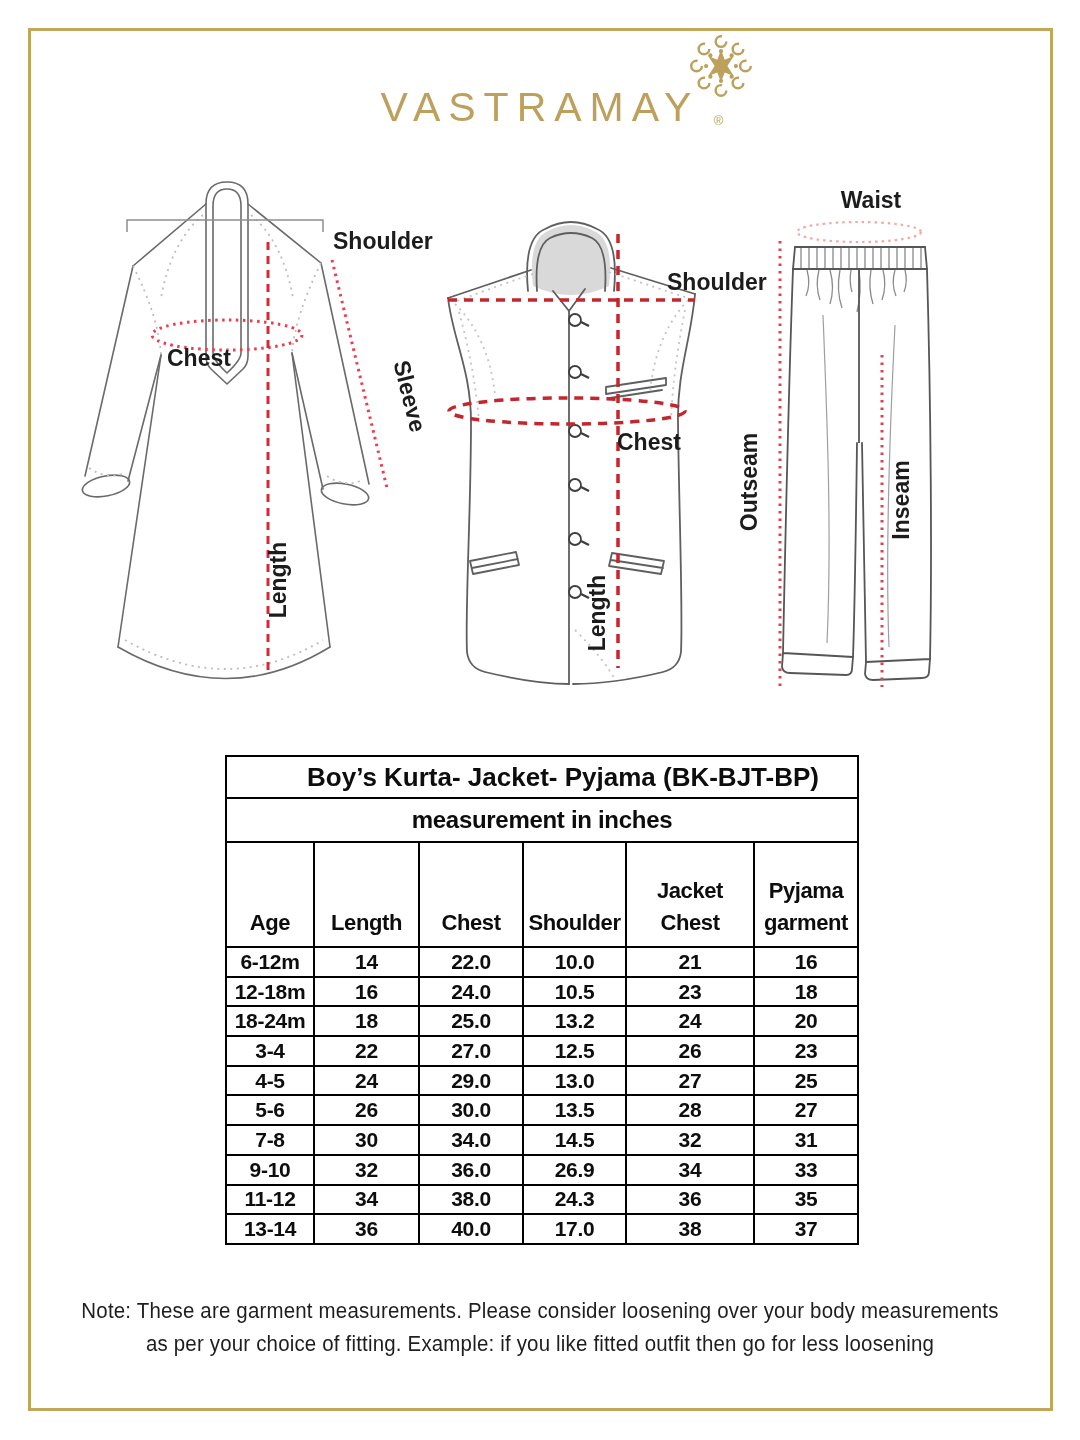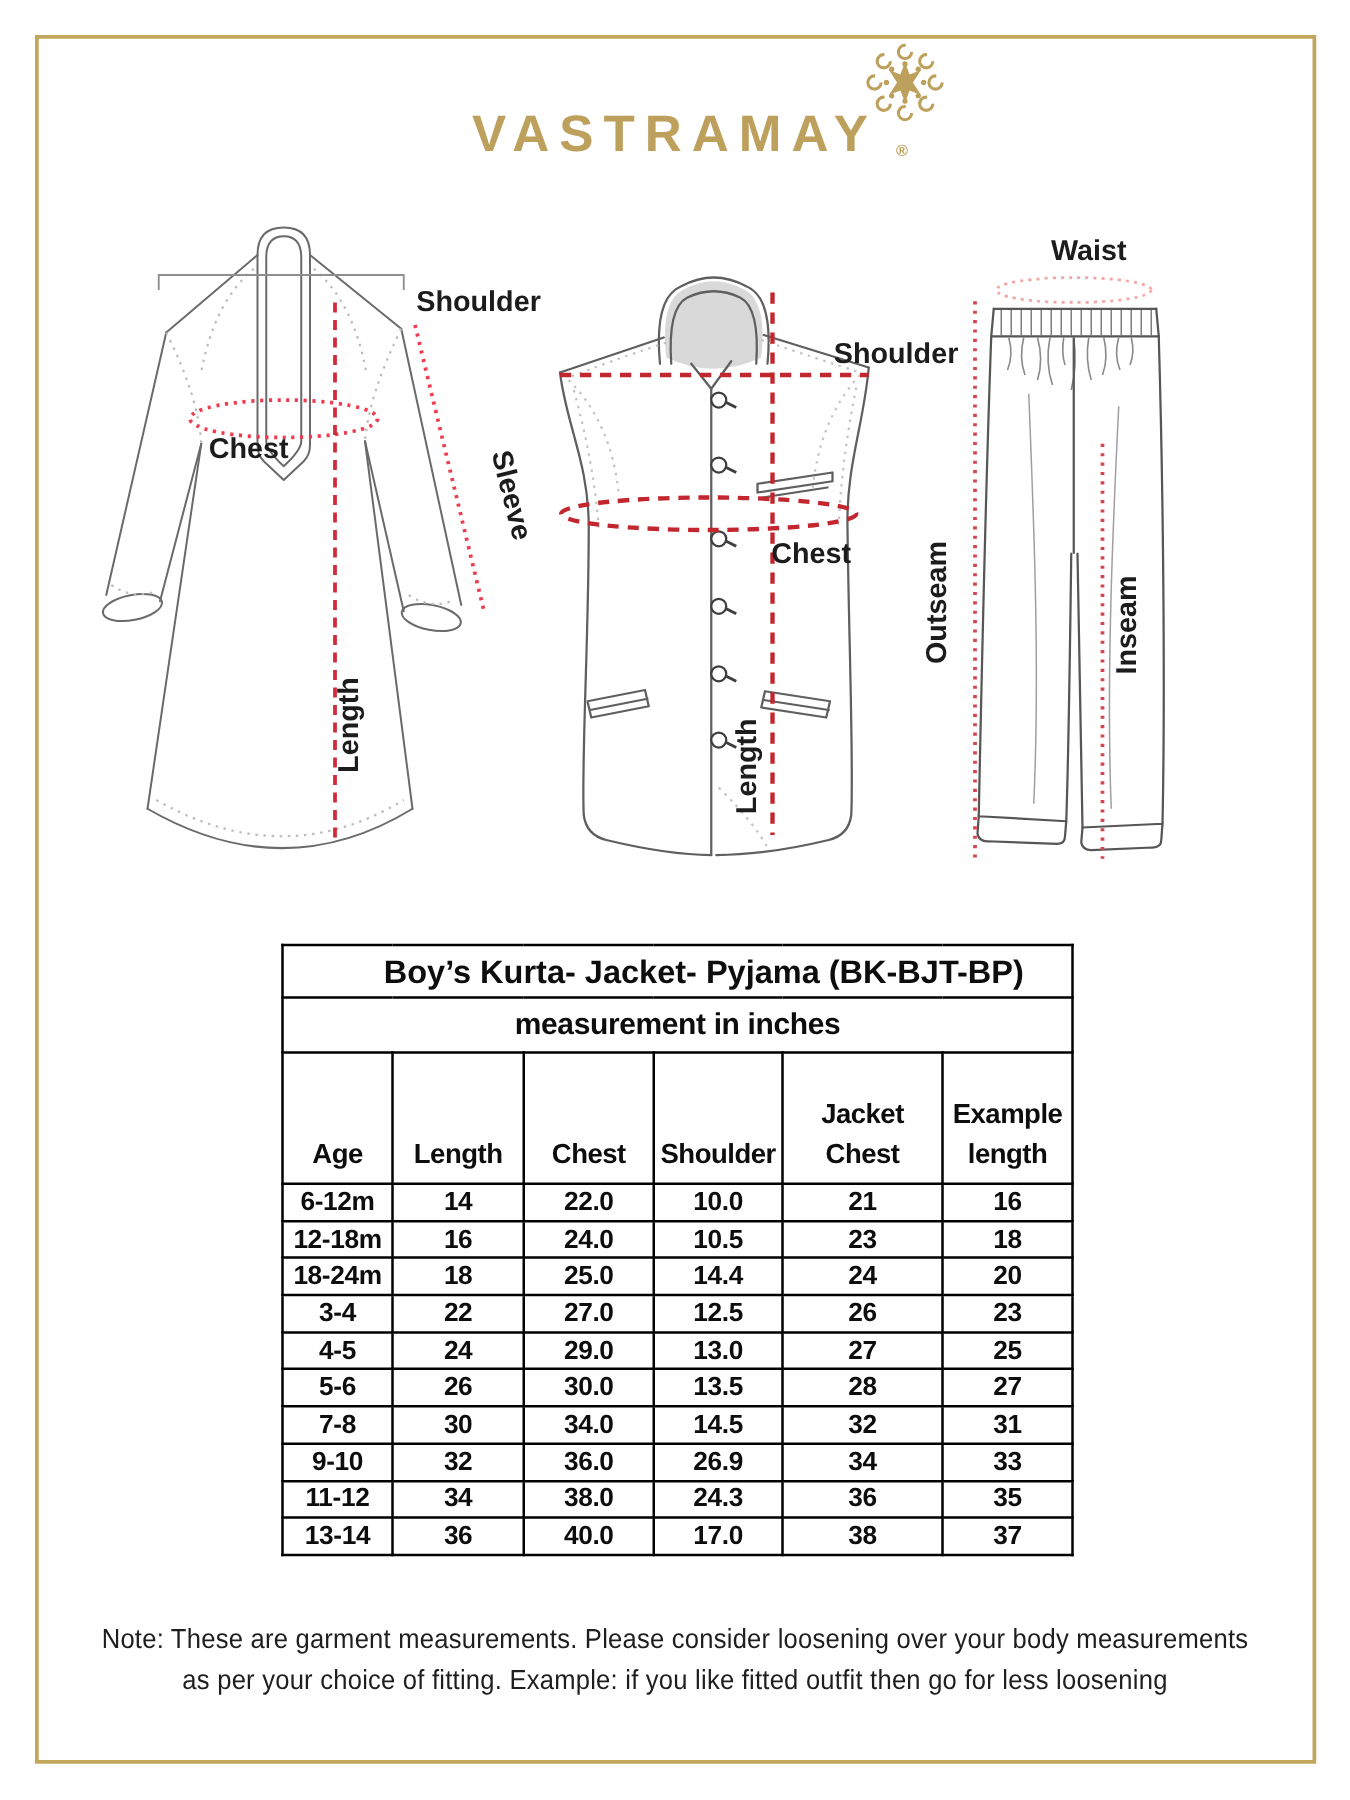--- a/index.html
+++ b/index.html
@@ -6,21 +6,21 @@
   body{
     width:1080px;height:1440px;position:relative;background:#ffffff;
     font-family:"Liberation Sans",sans-serif;overflow:hidden;
   }
   
   .frame{position:absolute;left:28px;top:28px;right:27px;bottom:29px;
     border:3px solid #c2a65c;pointer-events:none;}
   
   .logo-wrap{position:absolute;top:84px;left:0;right:0;text-align:center;}
   .logo{position:relative;display:inline-block;
-    font-size:41px;letter-spacing:8px;color:#bda05b;font-weight:700;}
+    font-size:41px;letter-spacing:8px;color:#bda05b;font-weight:400;}
   .logo .ornament{position:absolute;top:-52px;right:-56px;width:68px;height:68px;}
   .logo .rmark{position:absolute;right:-24px;bottom:3px;font-size:13px;
     letter-spacing:0;color:#bda05b;}
   
   .fig{position:absolute;}
   svg text{font-family:"Liberation Sans",sans-serif;font-weight:700;
     font-size:23px;fill:#1c1c1c;}
   
   .size-table{position:absolute;left:225px;top:755px;width:632px;height:490px;
     border-collapse:collapse;table-layout:fixed;color:#0d0d0d;}
@@ -256,21 +256,21 @@
       </tr>
     <tr>
         <th colspan="6" class="t-sub">measurement in inches</th>
       </tr>
     <tr class="t-head">
       <th>Age</th>
       <th>Length</th>
       <th>Chest</th>
       <th>Shoulder</th>
       <th>Jacket Chest</th>
-      <th>Example length</th>
+      <th>Pyjama garment</th>
     </tr>
   </thead>
   <tbody>
     <tr>
         <td>6-12m</td>
         <td>14</td>
         <td>22.0</td>
         <td>10.0</td>
         <td>21</td>
         <td>16</td>
@@ -280,21 +280,21 @@
         <td>16</td>
         <td>24.0</td>
         <td>10.5</td>
         <td>23</td>
         <td>18</td>
       </tr>
     <tr>
         <td>18-24m</td>
         <td>18</td>
         <td>25.0</td>
-        <td>14.4</td>
+        <td>13.2</td>
         <td>24</td>
         <td>20</td>
       </tr>
     <tr>
         <td>3-4</td>
         <td>22</td>
         <td>27.0</td>
         <td>12.5</td>
         <td>26</td>
         <td>23</td>

